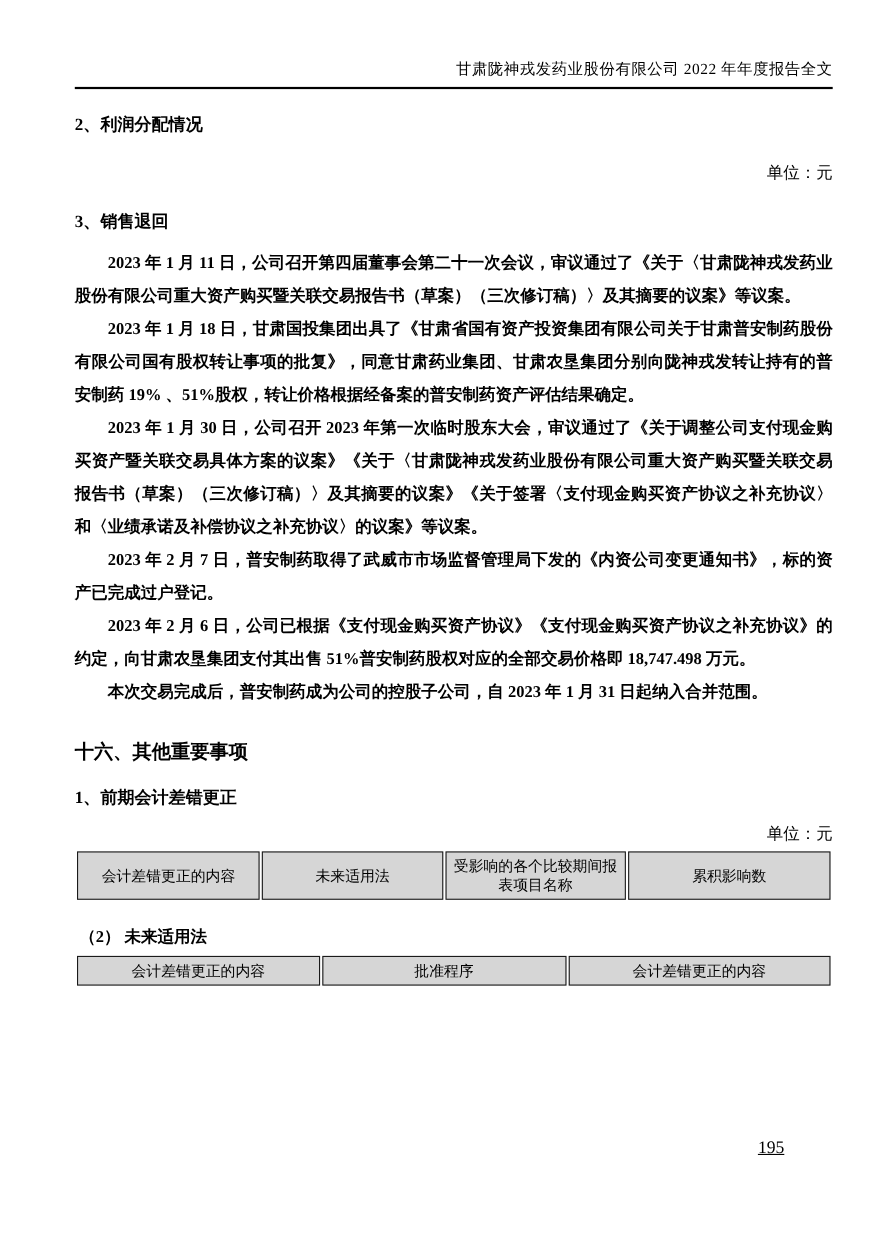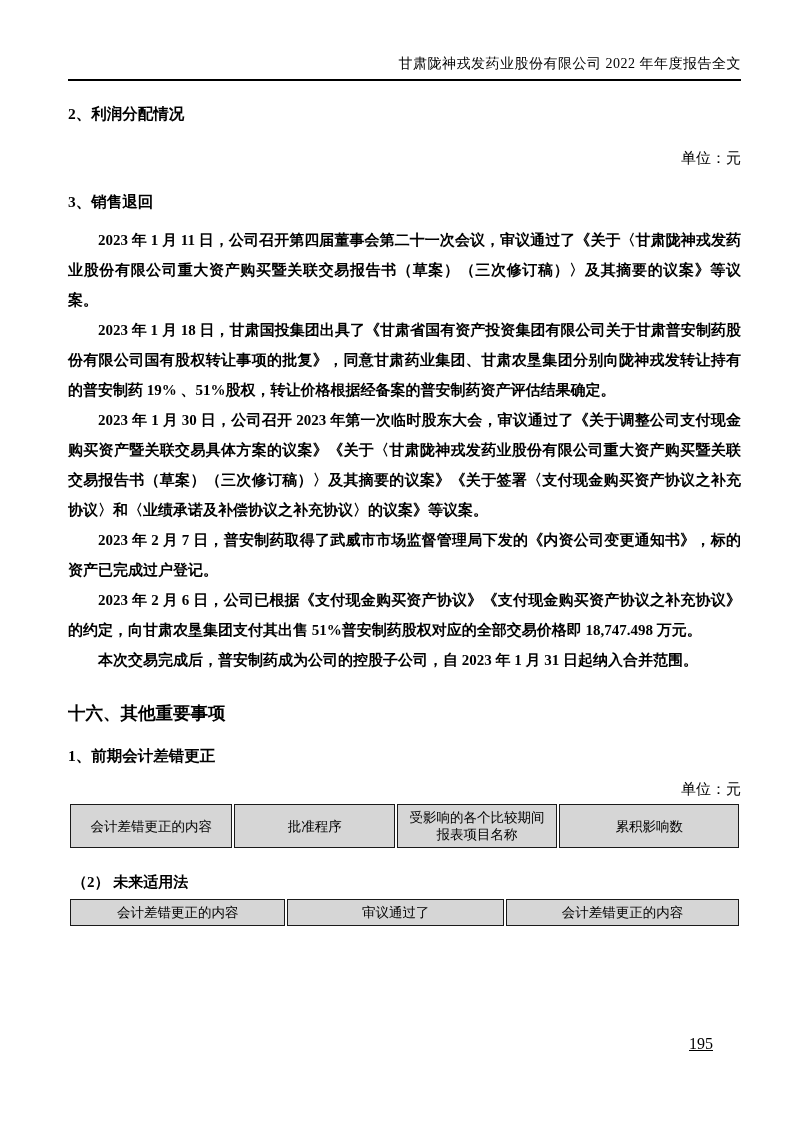--- a/index.html
+++ b/index.html
@@ -4,21 +4,21 @@
 <style>
   html,body{margin:0;padding:0;background:#ffffff;}
   .page{
     position:relative;
     width:793px;height:1122px;
     margin:0 auto;
     background:#ffffff;
     color:#000;
     font-family:"Liberation Serif","DejaVu Serif",serif;
     box-sizing:border-box;
-    padding:55px 52px 0 68px;
+    padding:55px 36px 0 68px;
     overflow:hidden;
   }
   .doc-header{
     text-align:right;
     font-size:14px;
     letter-spacing:0.5px;
     padding-bottom:6px;
     border-bottom:2px solid #000;
     line-height:18px;
   }
@@ -113,39 +113,39 @@
   <table class="grid tbl-1">
     <colgroup>
       <col style="width:24.5%">
       <col style="width:24.2%">
       <col style="width:24.2%">
       <col style="width:27.1%">
     </colgroup>
     <tbody>
         <tr>
       <td>会计差错更正的内容</td>
-      <td>批准程序</td>
+      <td>未来适用法</td>
       <td>受影响的各个比较期间报表项目名称</td>
       <td>累积影响数</td>
     </tr>
   </tbody>
     </table>
 
   <p class="h-method">（2） 未来适用法</p>
 
   <table class="grid tbl-2">
     <colgroup>
       <col style="width:32.4%">
       <col style="width:32.6%">
       <col style="width:35%">
     </colgroup>
     <tbody>
         <tr>
       <td>会计差错更正的内容</td>
-      <td>审议通过了</td>
+      <td>批准程序</td>
       <td>会计差错更正的内容</td>
     </tr>
   </tbody>
     </table>
 
   <div class="page-number">195</div>
 
 </div>
 
 </body></html>

